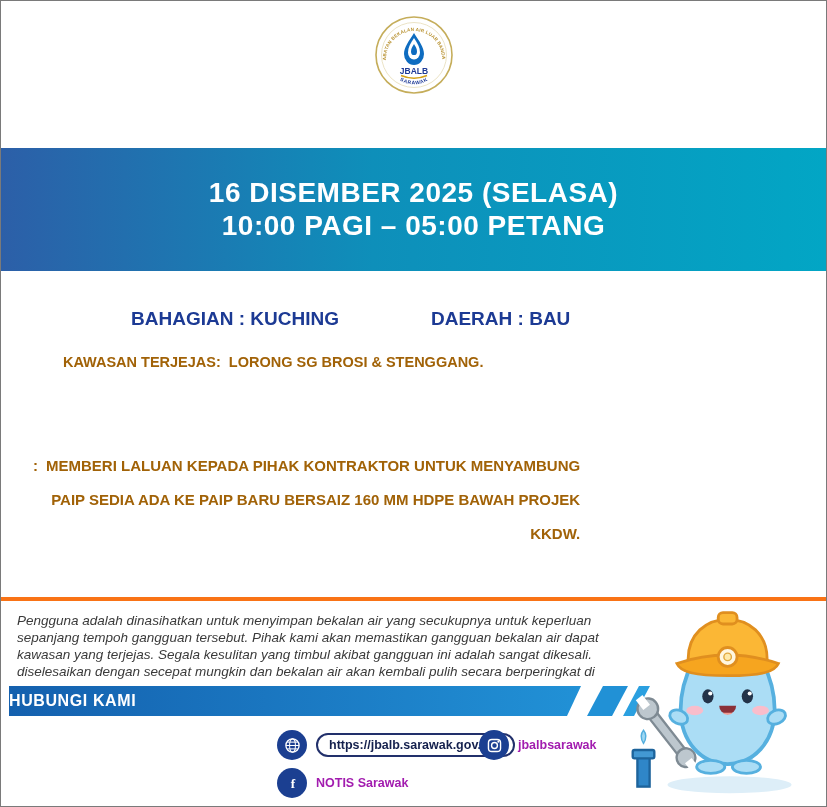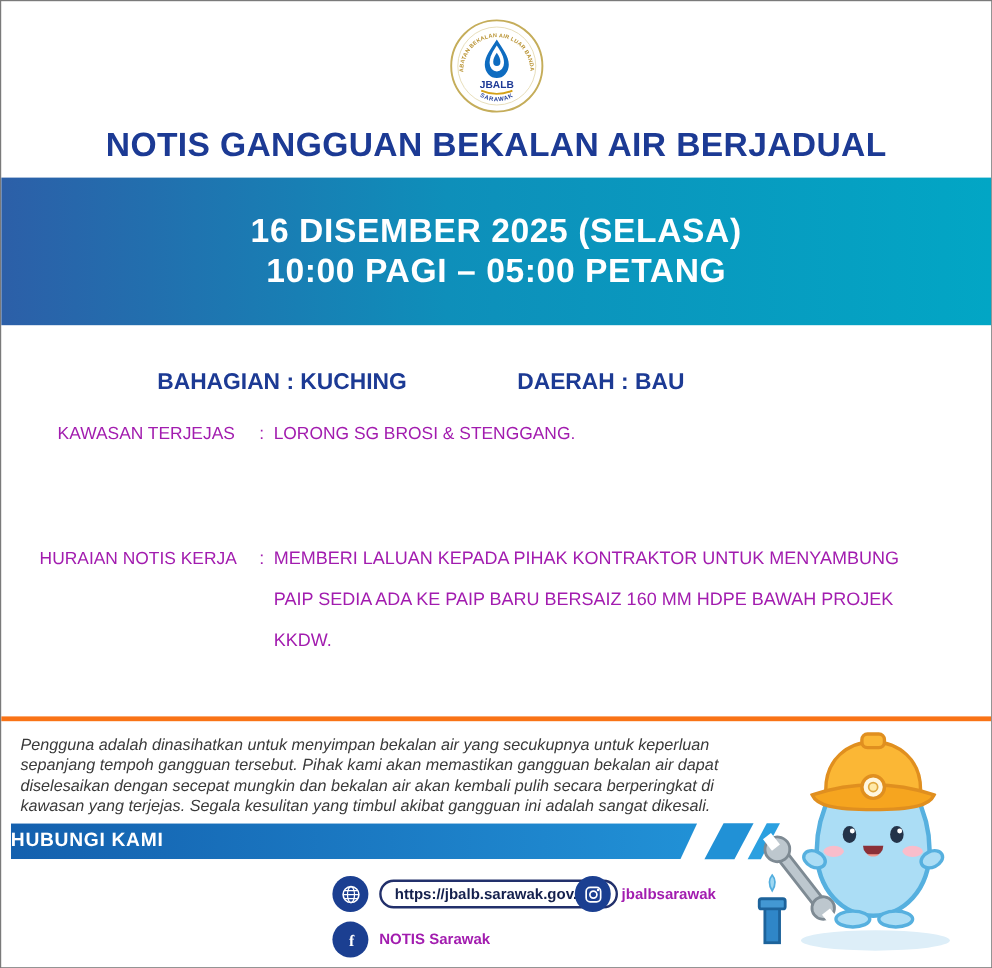--- a/index.html
+++ b/index.html
@@ -13,21 +13,21 @@
            font-size:28px; font-weight:bold; color:#1c3a94; letter-spacing:0.3px; }
 
   .schedule-banner { position:absolute; top:147px; left:0; width:100%; height:123px;
            background:linear-gradient(90deg,#2c5fa8 0%, #0e8fba 45%, #02a6c5 100%);
            display:flex; flex-direction:column; align-items:center; justify-content:center; gap:1px; }
   .sched-line { color:#ffffff; font-weight:bold; font-size:28px; letter-spacing:0.5px; }
 
   .region-bahagian { position:absolute; top:307px; left:130px; font-size:19px; font-weight:bold; color:#1c3a94;text-align:center; }
   .region-daerah   { position:absolute; top:307px; left:430px; font-size:19px; font-weight:bold; color:#1c3a94; }
 
-  .info-row { position:absolute; display:flex; color:#a21caf; font-weight:normal; }
+  .info-row { position:absolute; display:flex; color:#a16207; font-weight:bold;text-align:right; }
   .row-kawasan { top:353px; left:47px; font-size:14.5px; }
   .row-kawasan .info-label { width:168px; }
   .row-huraian { top:448px; left:32px; font-size:15px; line-height:34px; }
   .row-huraian .info-label { width:183px; font-size:14.5px; line-height:34px; }
   .info-colon { margin-right:8px; }
   .huraian-value { max-width:565px; }
 
   .disclaimer { position:absolute; top:596px; left:0; width:100%; border-top:4px solid #f97316;
            padding:11px 0 0 16px; font-style:italic; font-size:13.5px; line-height:17px; color:#3a3a3a; }
 
@@ -75,51 +75,49 @@
         <textPath href="#arcBot" startOffset="50%" text-anchor="middle">SARAWAK</textPath>
       </text>
       <path d="M40,18 C35,26 30,32 30,39 a10,11 0 0 0 20,0 C50,32 45,26 40,18 Z" fill="#0e6cc0"></path>
       <path d="M40,23 C36.6,28 34,32.5 34,37.5 a6,7 0 0 0 12,0 C46,32.5 43.4,28 40,23 Z" fill="#ffffff"></path>
       <path d="M40,29 C38.3,31.6 37,34 37,36.4 a3,3.6 0 0 0 6,0 C43,34 41.7,31.6 40,29 Z" fill="#0e6cc0"></path>
       <text x="40" y="58.5" font-size="8.5" font-weight="bold" fill="#1e3a96" text-anchor="middle">JBALB</text>
       <path d="M27,60.5 q13,5.5 26,0" stroke="#d4a017" stroke-width="1.6" fill="none"></path>
     </svg>
   </div>
 
-  <div class="title">NOTIS GANGGUAN BEKALAN AIR BERJADUAL</div>
 
   <div class="schedule-banner">
     <div class="sched-line">16 DISEMBER 2025 (SELASA)</div>
     <div class="sched-line">10:00 PAGI – 05:00 PETANG</div>
   </div>
 
   <div class="region-bahagian">BAHAGIAN : KUCHING</div>
   <div class="region-daerah">DAERAH : BAU</div>
 
   <div class="info-row row-kawasan">
     <div class="info-label">KAWASAN TERJEJAS</div>
     <div class="info-colon">:</div>
     <div class="info-value">LORONG SG BROSI &amp; STENGGANG.</div>
   </div>
 
   <div class="info-row row-huraian">
-    <div class="info-label">HURAIAN NOTIS KERJA</div>
     <div class="info-colon">:</div>
     <div class="info-value huraian-value">
       <div>MEMBERI LALUAN KEPADA PIHAK KONTRAKTOR UNTUK MENYAMBUNG</div>
       <div>PAIP SEDIA ADA KE PAIP BARU BERSAIZ 160 MM HDPE BAWAH PROJEK</div>
       <div>KKDW.</div>
     </div>
   </div>
 
   <div class="disclaimer">
     <div>Pengguna adalah dinasihatkan untuk menyimpan bekalan air yang secukupnya untuk keperluan</div>
     <div>sepanjang tempoh gangguan tersebut. Pihak kami akan memastikan gangguan bekalan air dapat</div>
+    <div>kawasan yang terjejas. Segala kesulitan yang timbul akibat gangguan ini adalah sangat dikesali.</div>
     <div>diselesaikan dengan secepat mungkin dan bekalan air akan kembali pulih secara berperingkat di</div>
-    <div>kawasan yang terjejas. Segala kesulitan yang timbul akibat gangguan ini adalah sangat dikesali.</div>
   </div>
 
   <div class="contact-banner">
     <div class="cb-main">
       <span class="cb-heading">HUBUNGI KAMI</span>
     </div>
     <div class="cb-stripe cb-s1"></div>
     <div class="cb-stripe cb-s2"></div>
   </div>
 

